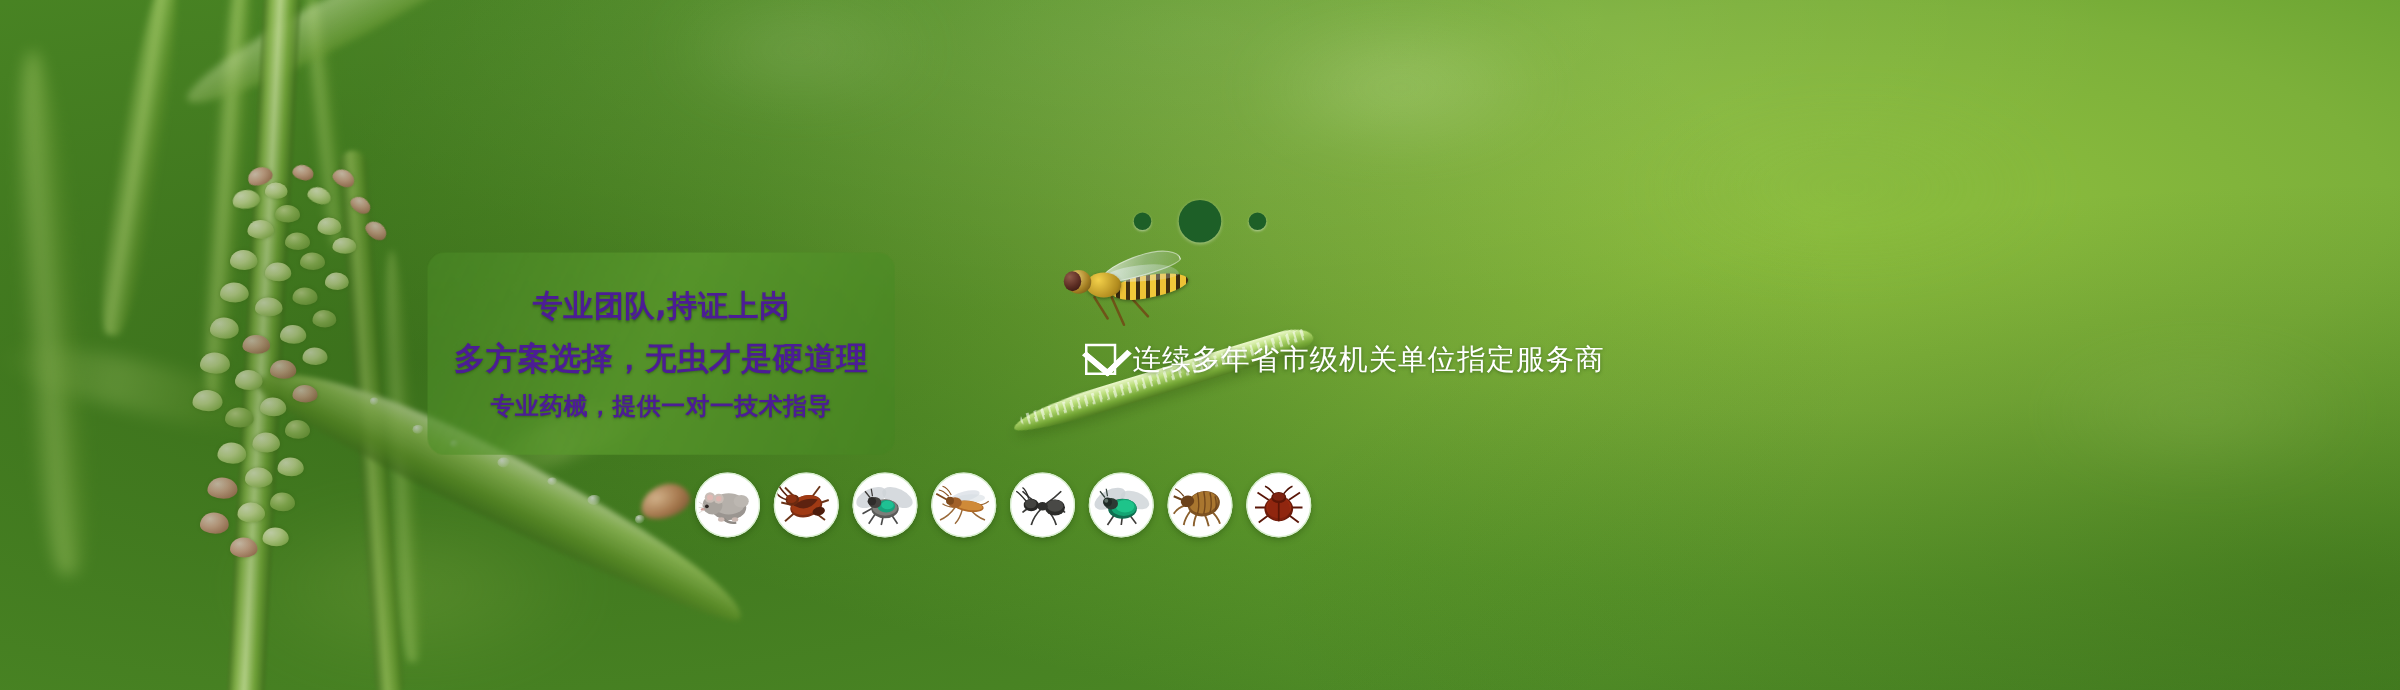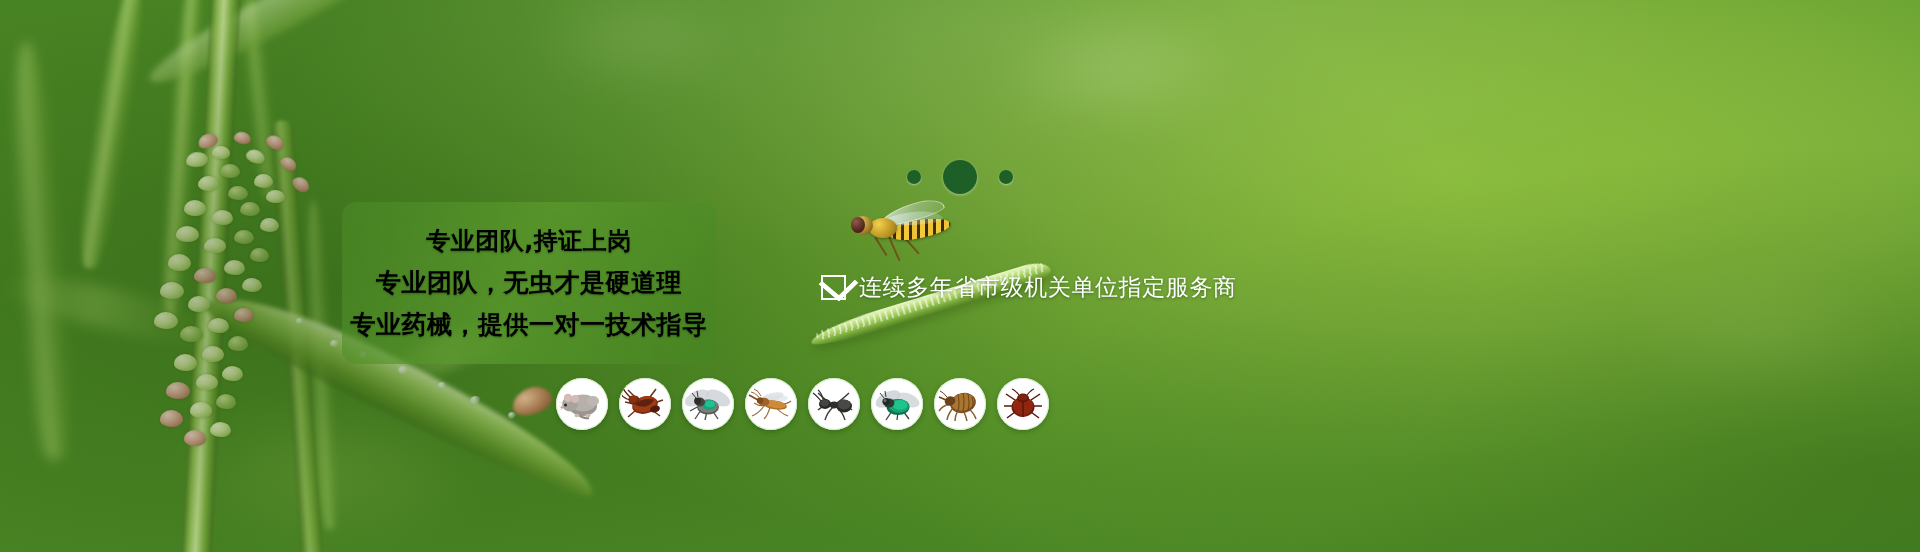--- a/index.html
+++ b/index.html
@@ -261,34 +261,34 @@
     position: absolute;
     left: 342px; top: 202px;
     width: 374px; height: 162px;
     display: flex;
     flex-direction: column;
     justify-content: center;
     align-items: center;
     gap: 9px;
   }
   .panel-line {
-    color: #000000;
+    color: #4c1d95;
     font-family: "DejaVu Sans", "Liberation Sans", sans-serif;
     font-weight: bold;
     white-space: nowrap;
     text-shadow: 0 1px 2px rgba(20,55,10,.45);
   }
   .panel-line.l1 { font-size: 24px; letter-spacing: .5px; }
   .panel-line.l2 { font-size: 25px; letter-spacing: .5px; }
-  .panel-line.l3 { font-size: 25px; letter-spacing: .5px; }
+  .panel-line.l3 { font-size: 19px; letter-spacing: .5px; }
 
   
   .checklist {
     position: absolute;
-    left: 821px; top: 272px;
+    left: 868px; top: 272px;
     display: flex;
     flex-direction: column;
     gap: 20px;
   }
   .check-row { display: flex; align-items: center; gap: 13px; }
   .check-box {
     position: relative;
     width: 25px; height: 25px;
     border: 2px solid #ffffff;
     flex: 0 0 auto;
@@ -445,21 +445,21 @@
 
   <div class="dots">
     <span class="dot-sm"></span>
     <span class="dot-lg"></span>
     <span class="dot-sm"></span>
   </div>
 
   <div class="panel"></div>
   <div class="panel-lines">
     <div class="panel-line l1">专业团队,持证上岗</div>
-    <div class="panel-line l2">专业团队，无虫才是硬道理</div>
+    <div class="panel-line l2">多方案选择，无虫才是硬道理</div>
     <div class="panel-line l3">专业药械，提供一对一技术指导</div>
   </div>
 
   <div class="checklist">
     <div class="check-row">
       <span class="check-box"></span>
       <span class="check-text">连续多年省市级机关单位指定服务商</span>
     </div>
   </div>
 

